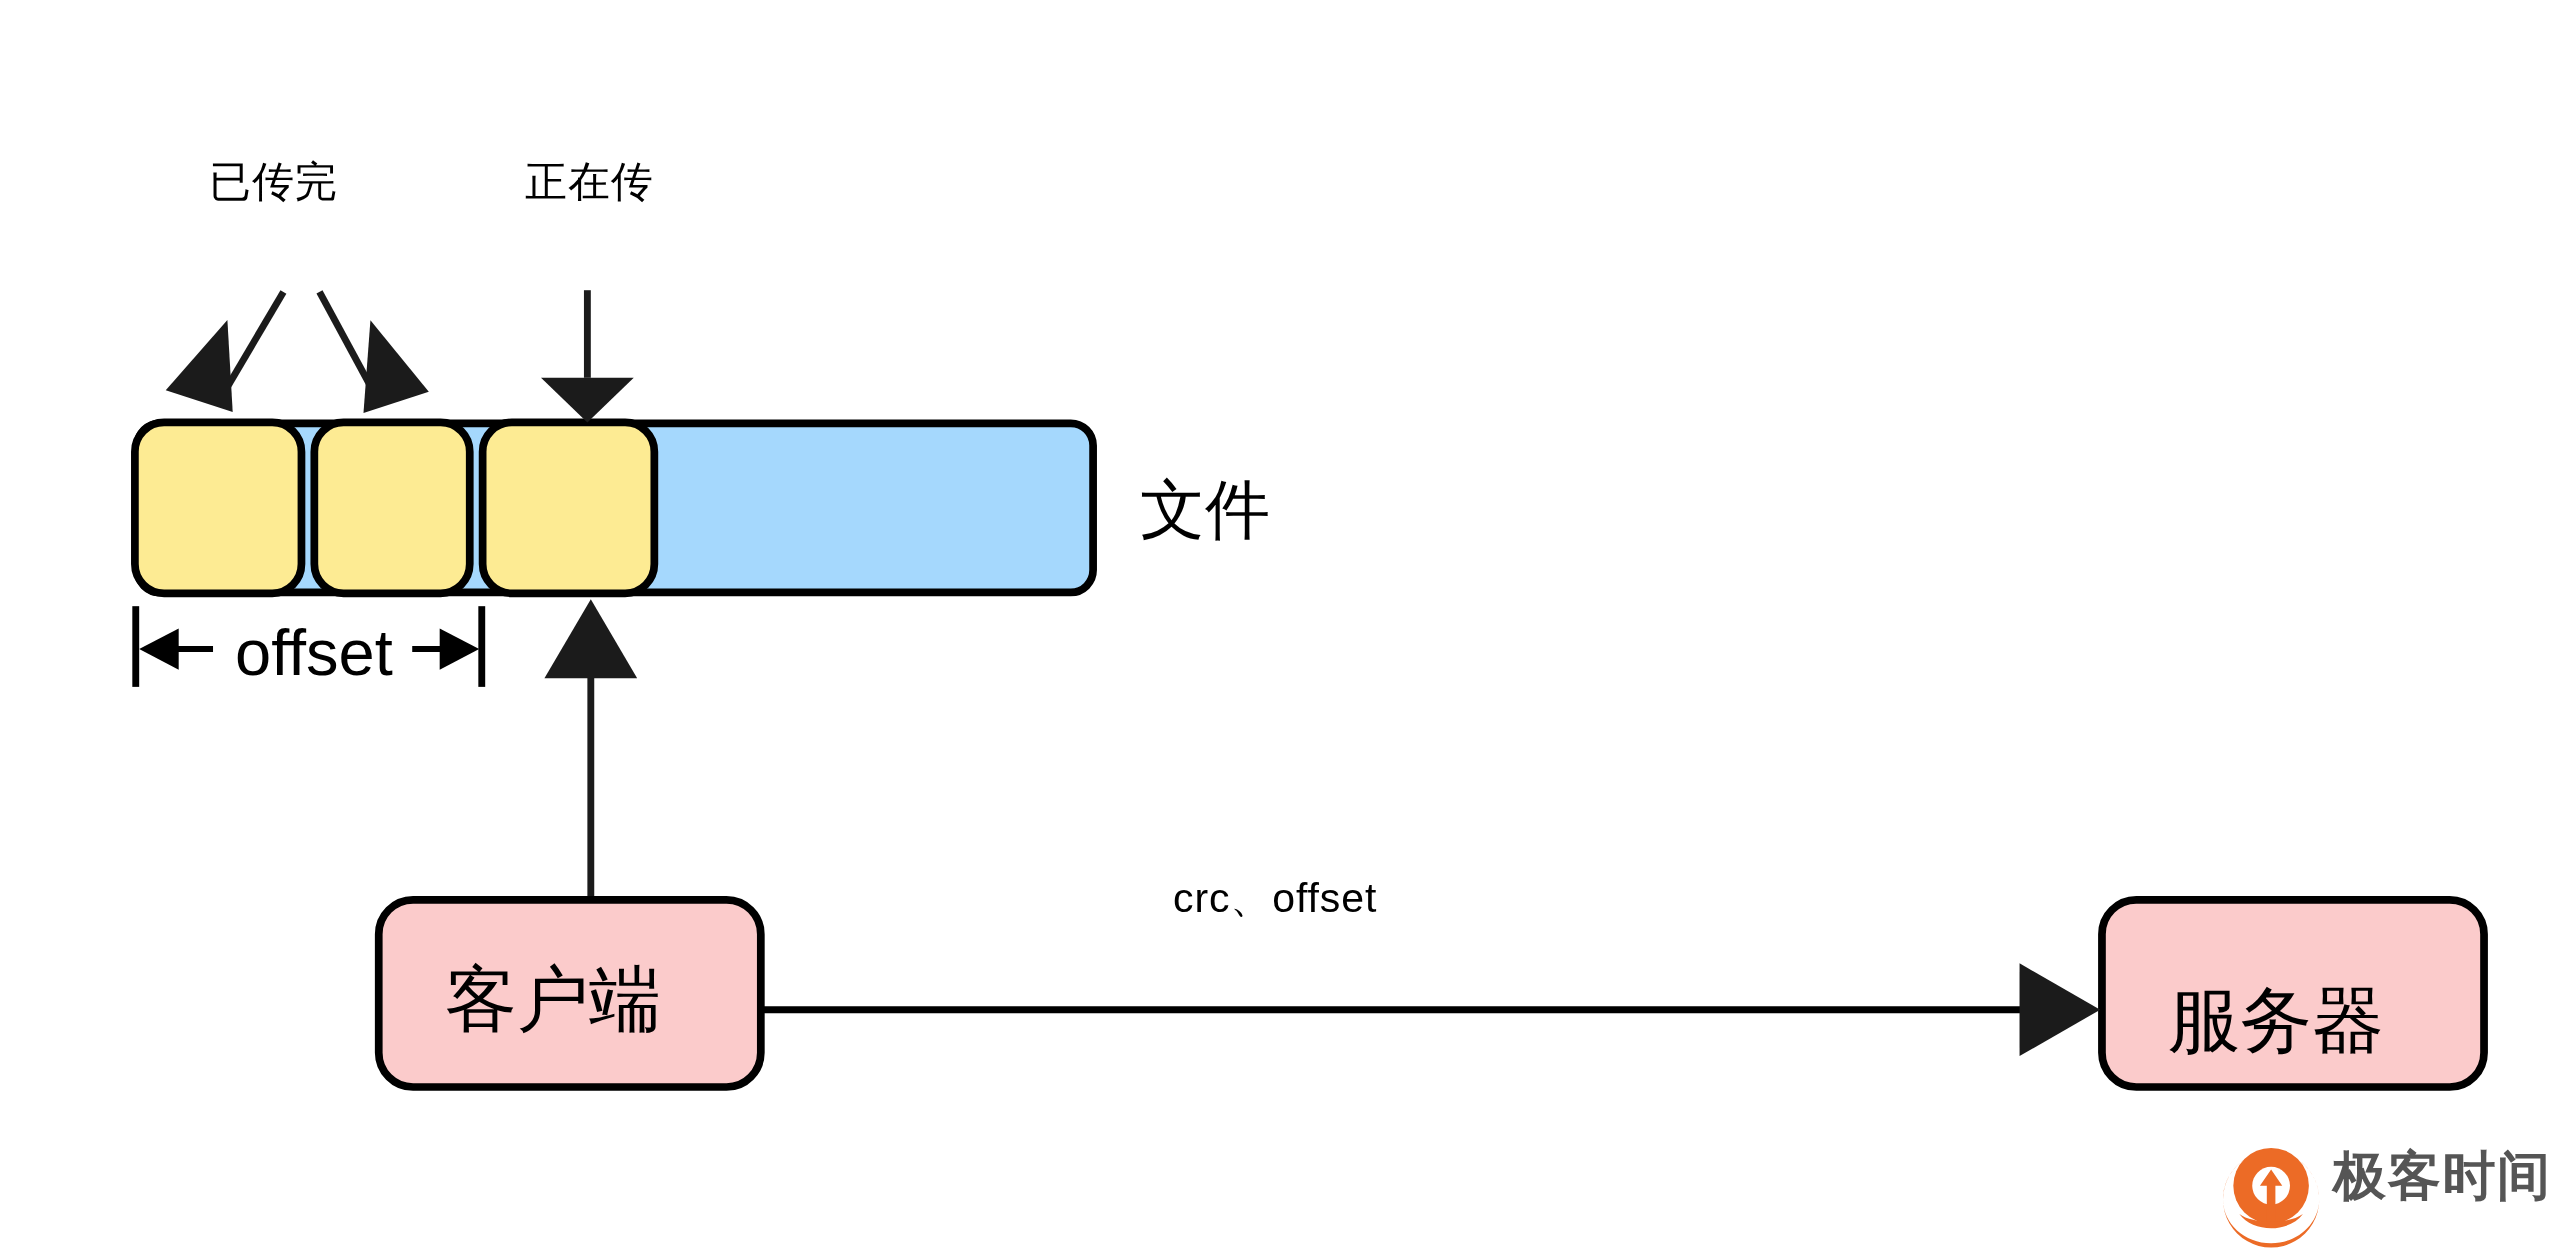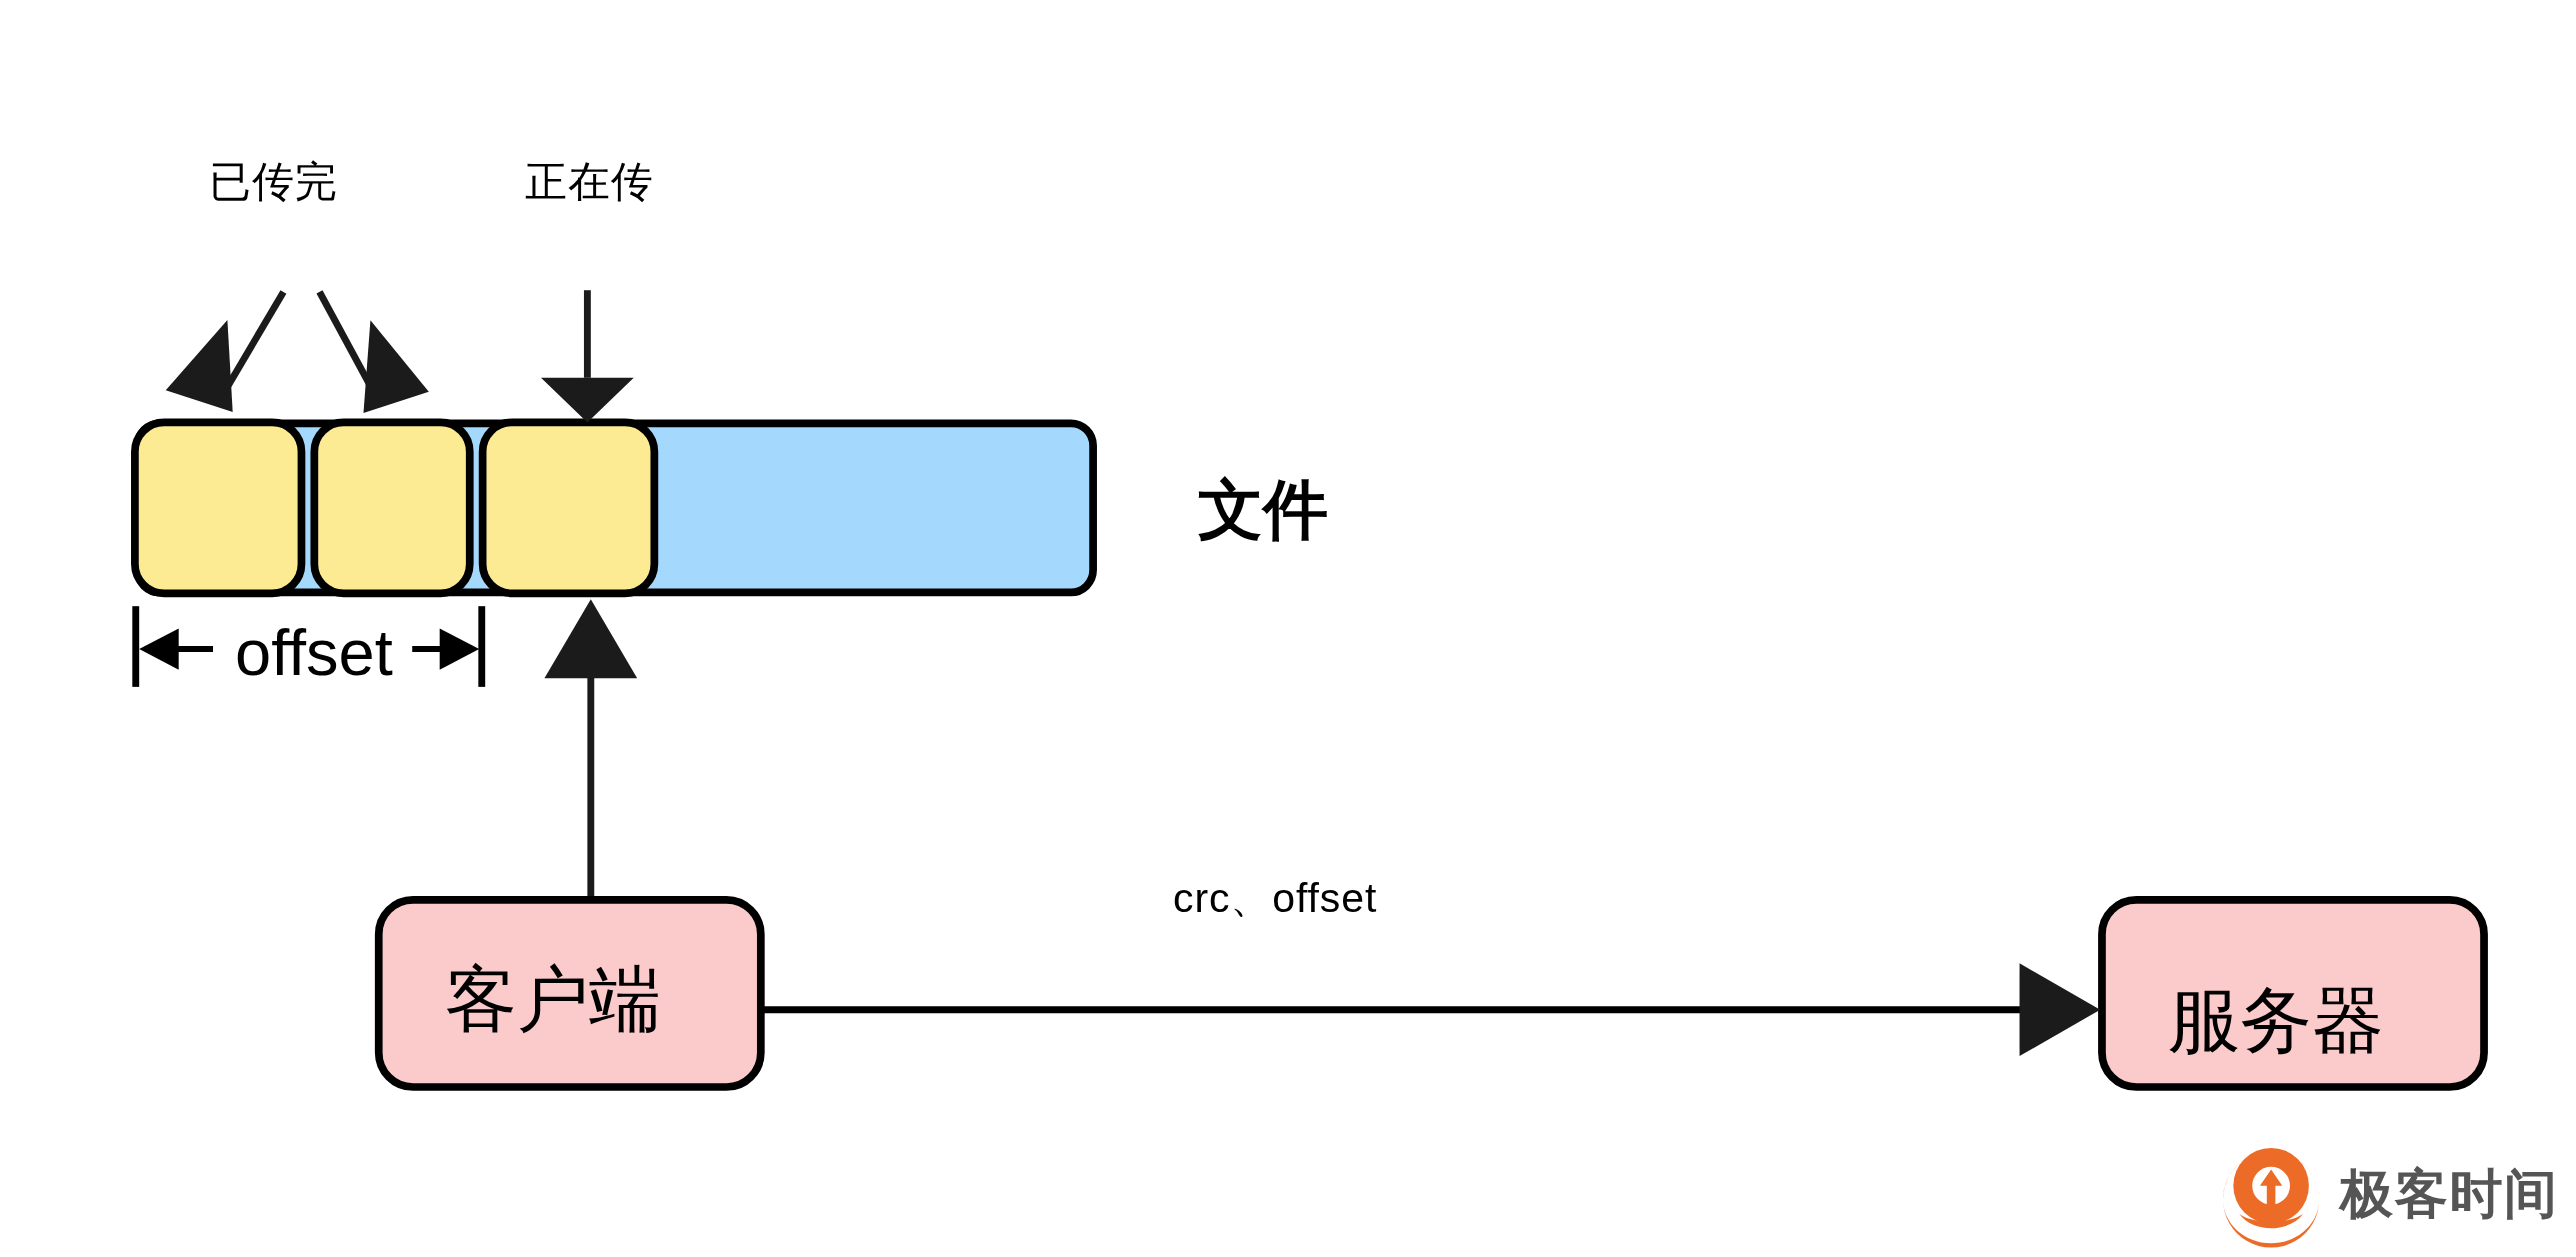--- a/index.html
+++ b/index.html
@@ -44,22 +44,22 @@
   .crc-lbl {
     font-size: 41px;
     letter-spacing: 0.9px;
   }
   .node-lbl {
     font-size: 72px;
   }
   .logo-wrap {
     position: absolute;
     display: flex;
-    align-items: center;
-    gap: 23px;
+    align-items: flex-start;
+    gap: 16px;
   }
   .logo-text {
     font-size: 53px;
     color: #555555;
     font-weight: bold;
     letter-spacing: 1.7px;
     line-height: 1;
   }
 </style>
 </head>
@@ -147,21 +147,21 @@
       <circle cx="2645" cy="1381" r="22" fill="#ffffff"></circle>
       <path d="M2632,1381 L2645,1362 L2658,1381 L2650,1381 L2650,1424 L2640,1424 L2640,1381 z" fill="#ec6b26"></path>
       <path d="M2608,1414 C2624,1436 2666,1436 2682,1414 C2666,1426 2624,1426 2608,1414 z" fill="#ec6b26"></path>
     </g>
   </svg>
 
   <div class="lbl cjk-top" style="left:209px; top:161px;">已传完</div>
 
   <div class="lbl cjk-top" style="left:525px; top:161px;">正在传</div>
 
-  <div class="lbl file-lbl" style="left:1198px; top:477px;font-weight:bold;">文件</div>
+  <div class="lbl file-lbl" style="left:1140px; top:477px;">文件</div>
 
   <div class="lbl offset-dim" style="left:203px; top:620px;">offset</div>
 
   <div class="lbl crc-lbl" style="left:1173px; top:878px;">crc、offset</div>
 
   <div class="lbl node-lbl" style="left:445px; top:963px;">客户端</div>
 
   <div class="lbl node-lbl" style="left:2168px; top:963px;margin-top:21px;">服务器</div>
 
   <div class="logo-wrap" style="left:2221px; top:1149px;">

